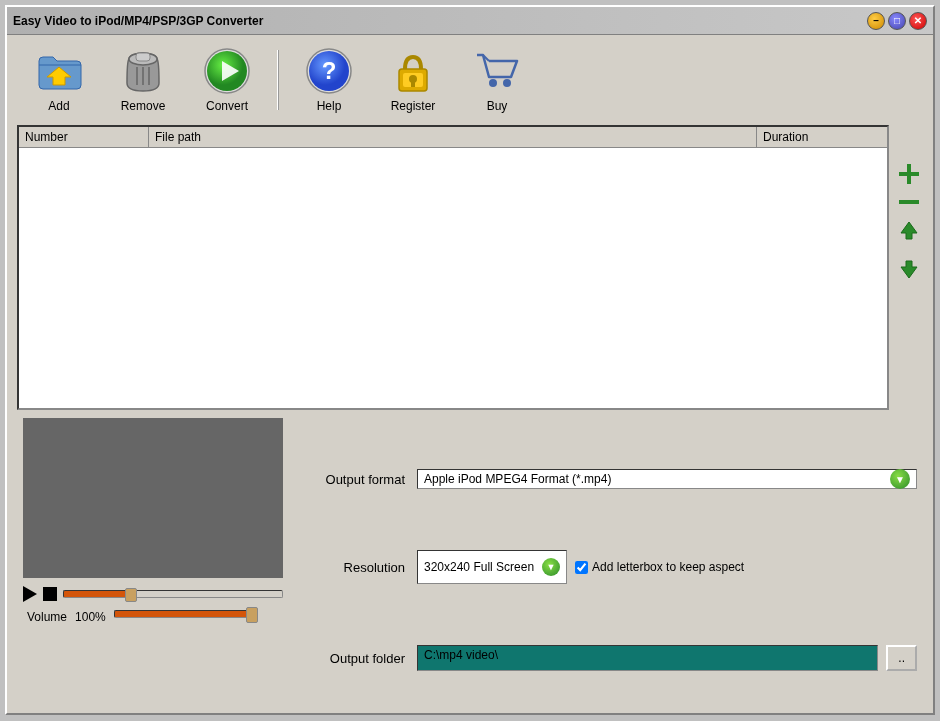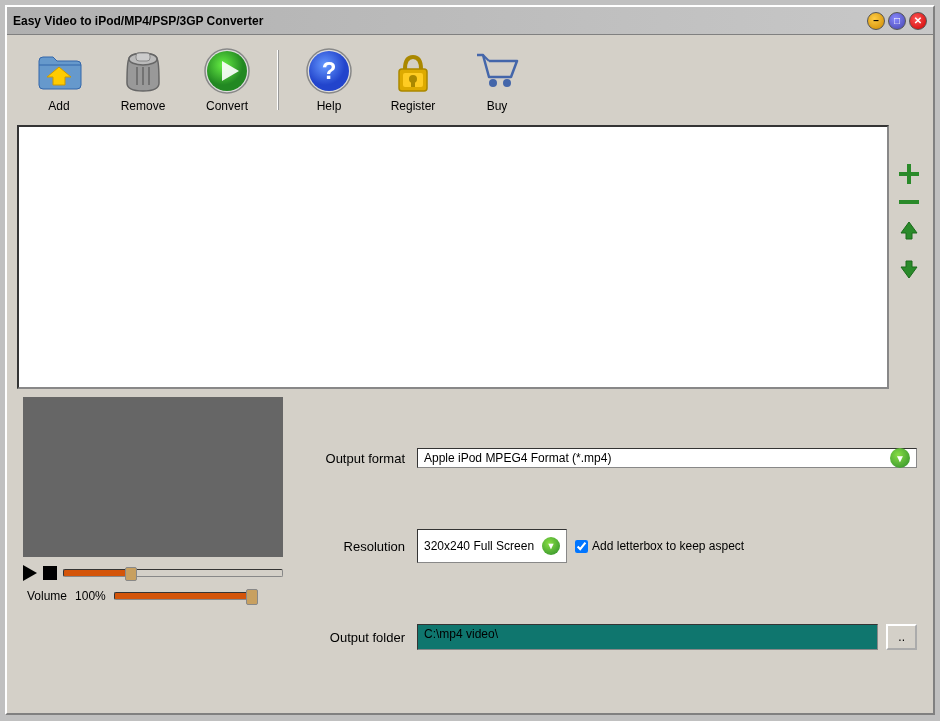--- a/index.html
+++ b/index.html
@@ -330,21 +330,21 @@
       height: 26px;
       padding: 2px 10px;
       background: #d4d0c8;
       border: 2px outset #ffffff;
       font-size: 12px;
       cursor: pointer;
     }
 
     .volume-row {
       display: flex;
-      align-items: center;
+      align-items: flex-start;
       gap: 8px;
       padding: 0 0 0 4px;
     }
 
     .volume-label {
       font-size: 12px;
     }
 
     .volume-value {
       font-size: 12px;
@@ -468,20 +468,25 @@
         <path d="M10 8 L16 14" stroke="#4466aa" stroke-width="2"></path>
       </svg>
       <span class="toolbar-label">Buy</span>
     </div>
   </div>
 
   <div class="content-area">
 
     <div class="file-list-container">
       <div class="file-list-wrapper">
+        <div class="file-list-header">
+          <div class="col-number">Number</div>
+          <div class="col-filepath">File path</div>
+          <div class="col-duration">Duration</div>
+        </div>
         <div class="file-list-body"></div>
       </div>
       <div class="side-buttons">
         <div class="side-btn" style="font-size:26px;color:#2a8a2a;">
             <svg width="24" height="24" viewBox="0 0 24 24">
               <rect x="10" y="2" width="4" height="20" fill="#2a8a2a"></rect>
               <rect x="2" y="10" width="20" height="4" fill="#2a8a2a"></rect>
             </svg>
           </div>
         <div class="side-btn" style="font-size:26px;color:#2a8a2a;width:28px;height:4px;display:flex;align-items:center;">

